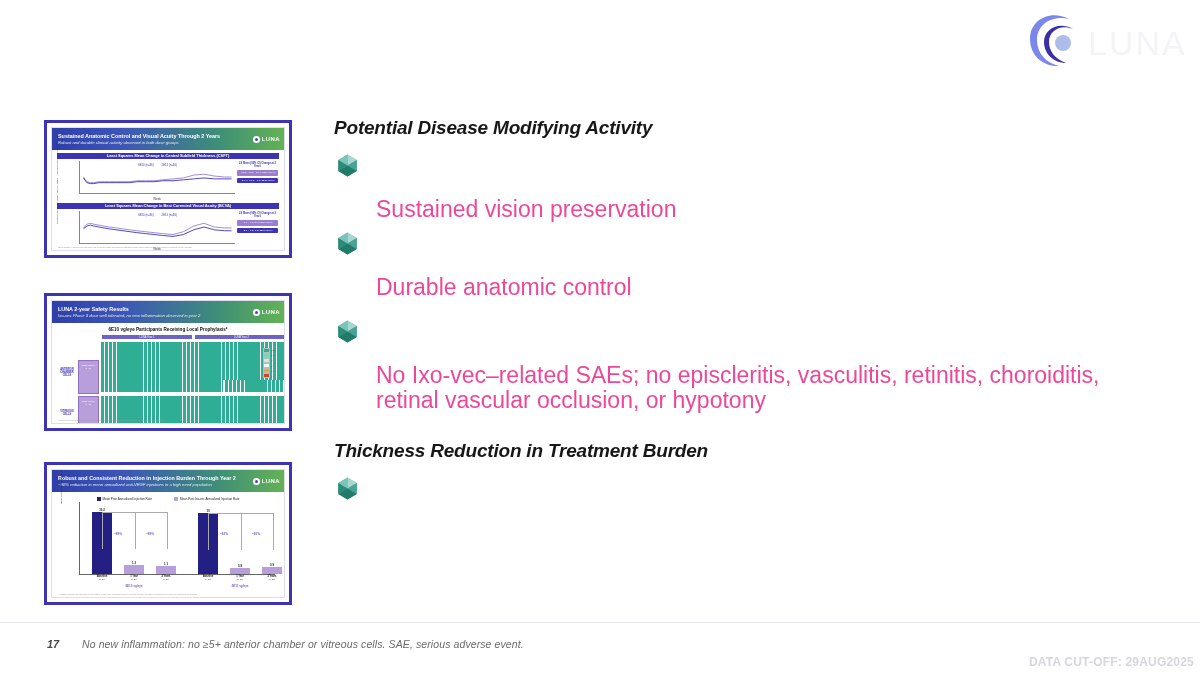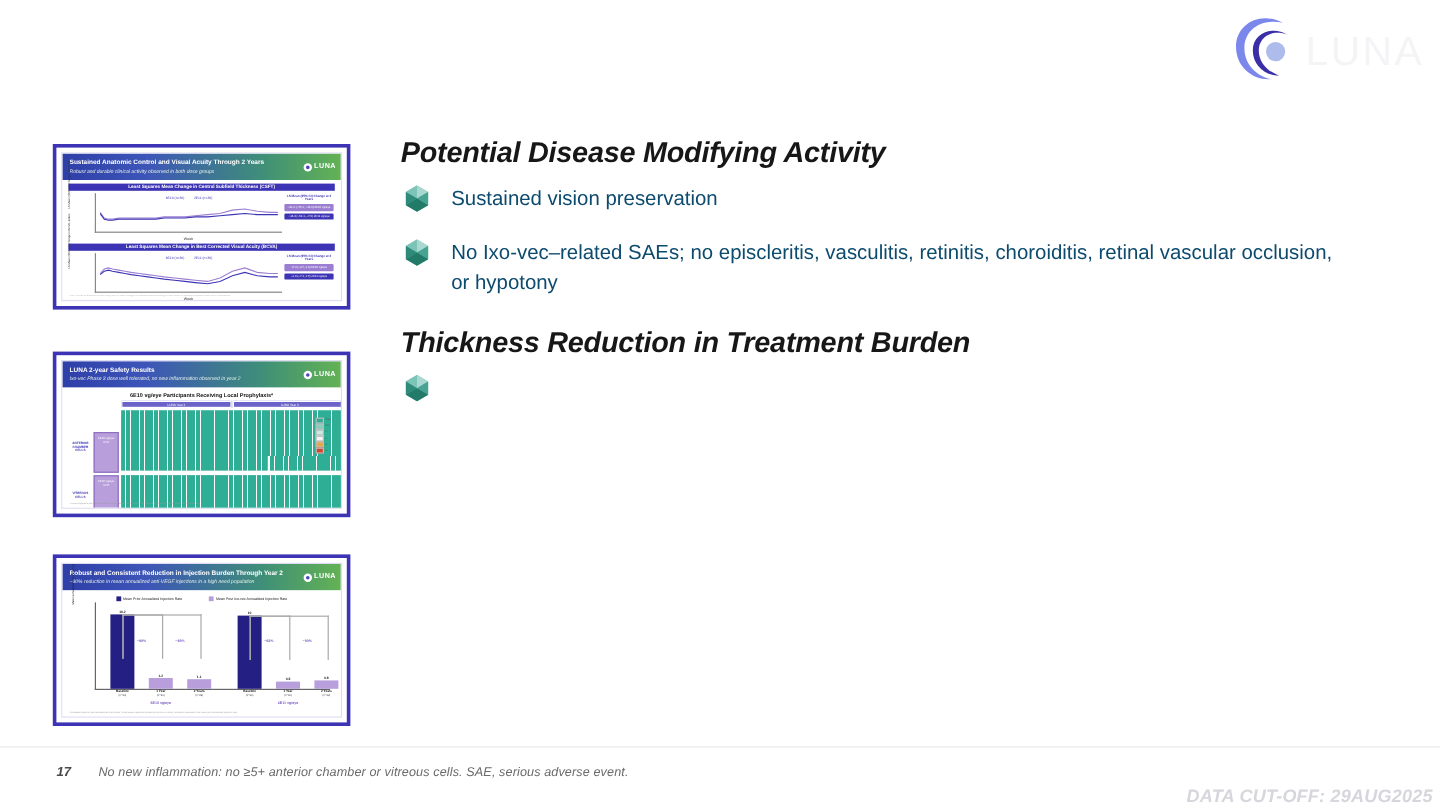--- a/index.html
+++ b/index.html
@@ -360,45 +360,46 @@
 
   
   .content {
     position: absolute;
     left: 334px;
     top: 112px;
     width: 790px;
   }
   .section { margin-bottom: 18px; }
   .section-title {
-    font-size: 24px;
+    font-size: 19px;
     font-weight: bold;
     font-style: italic;
     color: #171717;
     line-height: 31px;
     margin: 0 0 9px 0;
     letter-spacing: -.2px;
   }
   .bullet {
     display: flex;
     align-items: flex-start;
     margin-bottom: 8px;
   }
   .gem {
     flex: 0 0 auto;
     width: 27px;
     height: 27px;
     margin-right: 15px;
     margin-top: 0px;
   }
   .bullet-text {
-    font-size: 17px;
+    font-size: 23px;
     line-height: 25px;
-    color: #0c4a6e;
+    color: #ec4899;
     padding-top: 1px;
+    margin-top: 44px;
   }
 
   
   .footer-rule {
     position: absolute;
     left: 0; right: 0;
     top: 622px;
     height: 1px;
     background: #e9e9ee;
   }
@@ -417,22 +418,21 @@
     top: 638px;
     font-size: 10.5px;
     font-style: italic;
     color: #6a6a6a;
     letter-spacing: .1px;
   }
   .datacut {
     position: absolute;
     right: 6px;
     top: 655px;
-    font-size: 15px;
-    font-style: italic;
+    font-size: 12px;
     font-weight: bold;
     color: #d6d6dd;
     letter-spacing: .2px;
   }
 </style>
 </head>
 <body>
 
 <div class="logo-wrap">
   <svg class="logo-mark" viewBox="0 0 64 60">
@@ -637,20 +637,31 @@
       <svg class="gem" viewBox="0 0 32 32">
         <polygon points="16,3 27,9.5 27,22.5 16,29 5,22.5 5,9.5" fill="#5cb3a4"></polygon>
         <polygon points="16,3 27,9.5 16,16" fill="#a8d8cf"></polygon>
         <polygon points="16,3 5,9.5 16,16" fill="#7cc4b7"></polygon>
         <polygon points="5,9.5 16,16 5,22.5" fill="#2e8b7a"></polygon>
         <polygon points="27,9.5 16,16 27,22.5" fill="#49a392"></polygon>
         <polygon points="5,22.5 16,16 27,22.5 16,29" fill="#227a68"></polygon>
       </svg>
       <div class="bullet-text">Sustained vision preservation</div>
     </div>
+    <div class="bullet">
+      <svg class="gem" viewBox="0 0 32 32">
+        <polygon points="16,3 27,9.5 27,22.5 16,29 5,22.5 5,9.5" fill="#5cb3a4"></polygon>
+        <polygon points="16,3 27,9.5 16,16" fill="#a8d8cf"></polygon>
+        <polygon points="16,3 5,9.5 16,16" fill="#7cc4b7"></polygon>
+        <polygon points="5,9.5 16,16 5,22.5" fill="#2e8b7a"></polygon>
+        <polygon points="27,9.5 16,16 27,22.5" fill="#49a392"></polygon>
+        <polygon points="5,22.5 16,16 27,22.5 16,29" fill="#227a68"></polygon>
+      </svg>
+      <div class="bullet-text">Durable anatomic control</div>
+    </div>
   </div>
 
   <div class="section">
     <div class="bullet">
       <svg class="gem" viewBox="0 0 32 32">
         <polygon points="16,3 27,9.5 27,22.5 16,29 5,22.5 5,9.5" fill="#5cb3a4"></polygon>
         <polygon points="16,3 27,9.5 16,16" fill="#a8d8cf"></polygon>
         <polygon points="16,3 5,9.5 16,16" fill="#7cc4b7"></polygon>
         <polygon points="5,9.5 16,16 5,22.5" fill="#2e8b7a"></polygon>
         <polygon points="27,9.5 16,16 27,22.5" fill="#49a392"></polygon>

